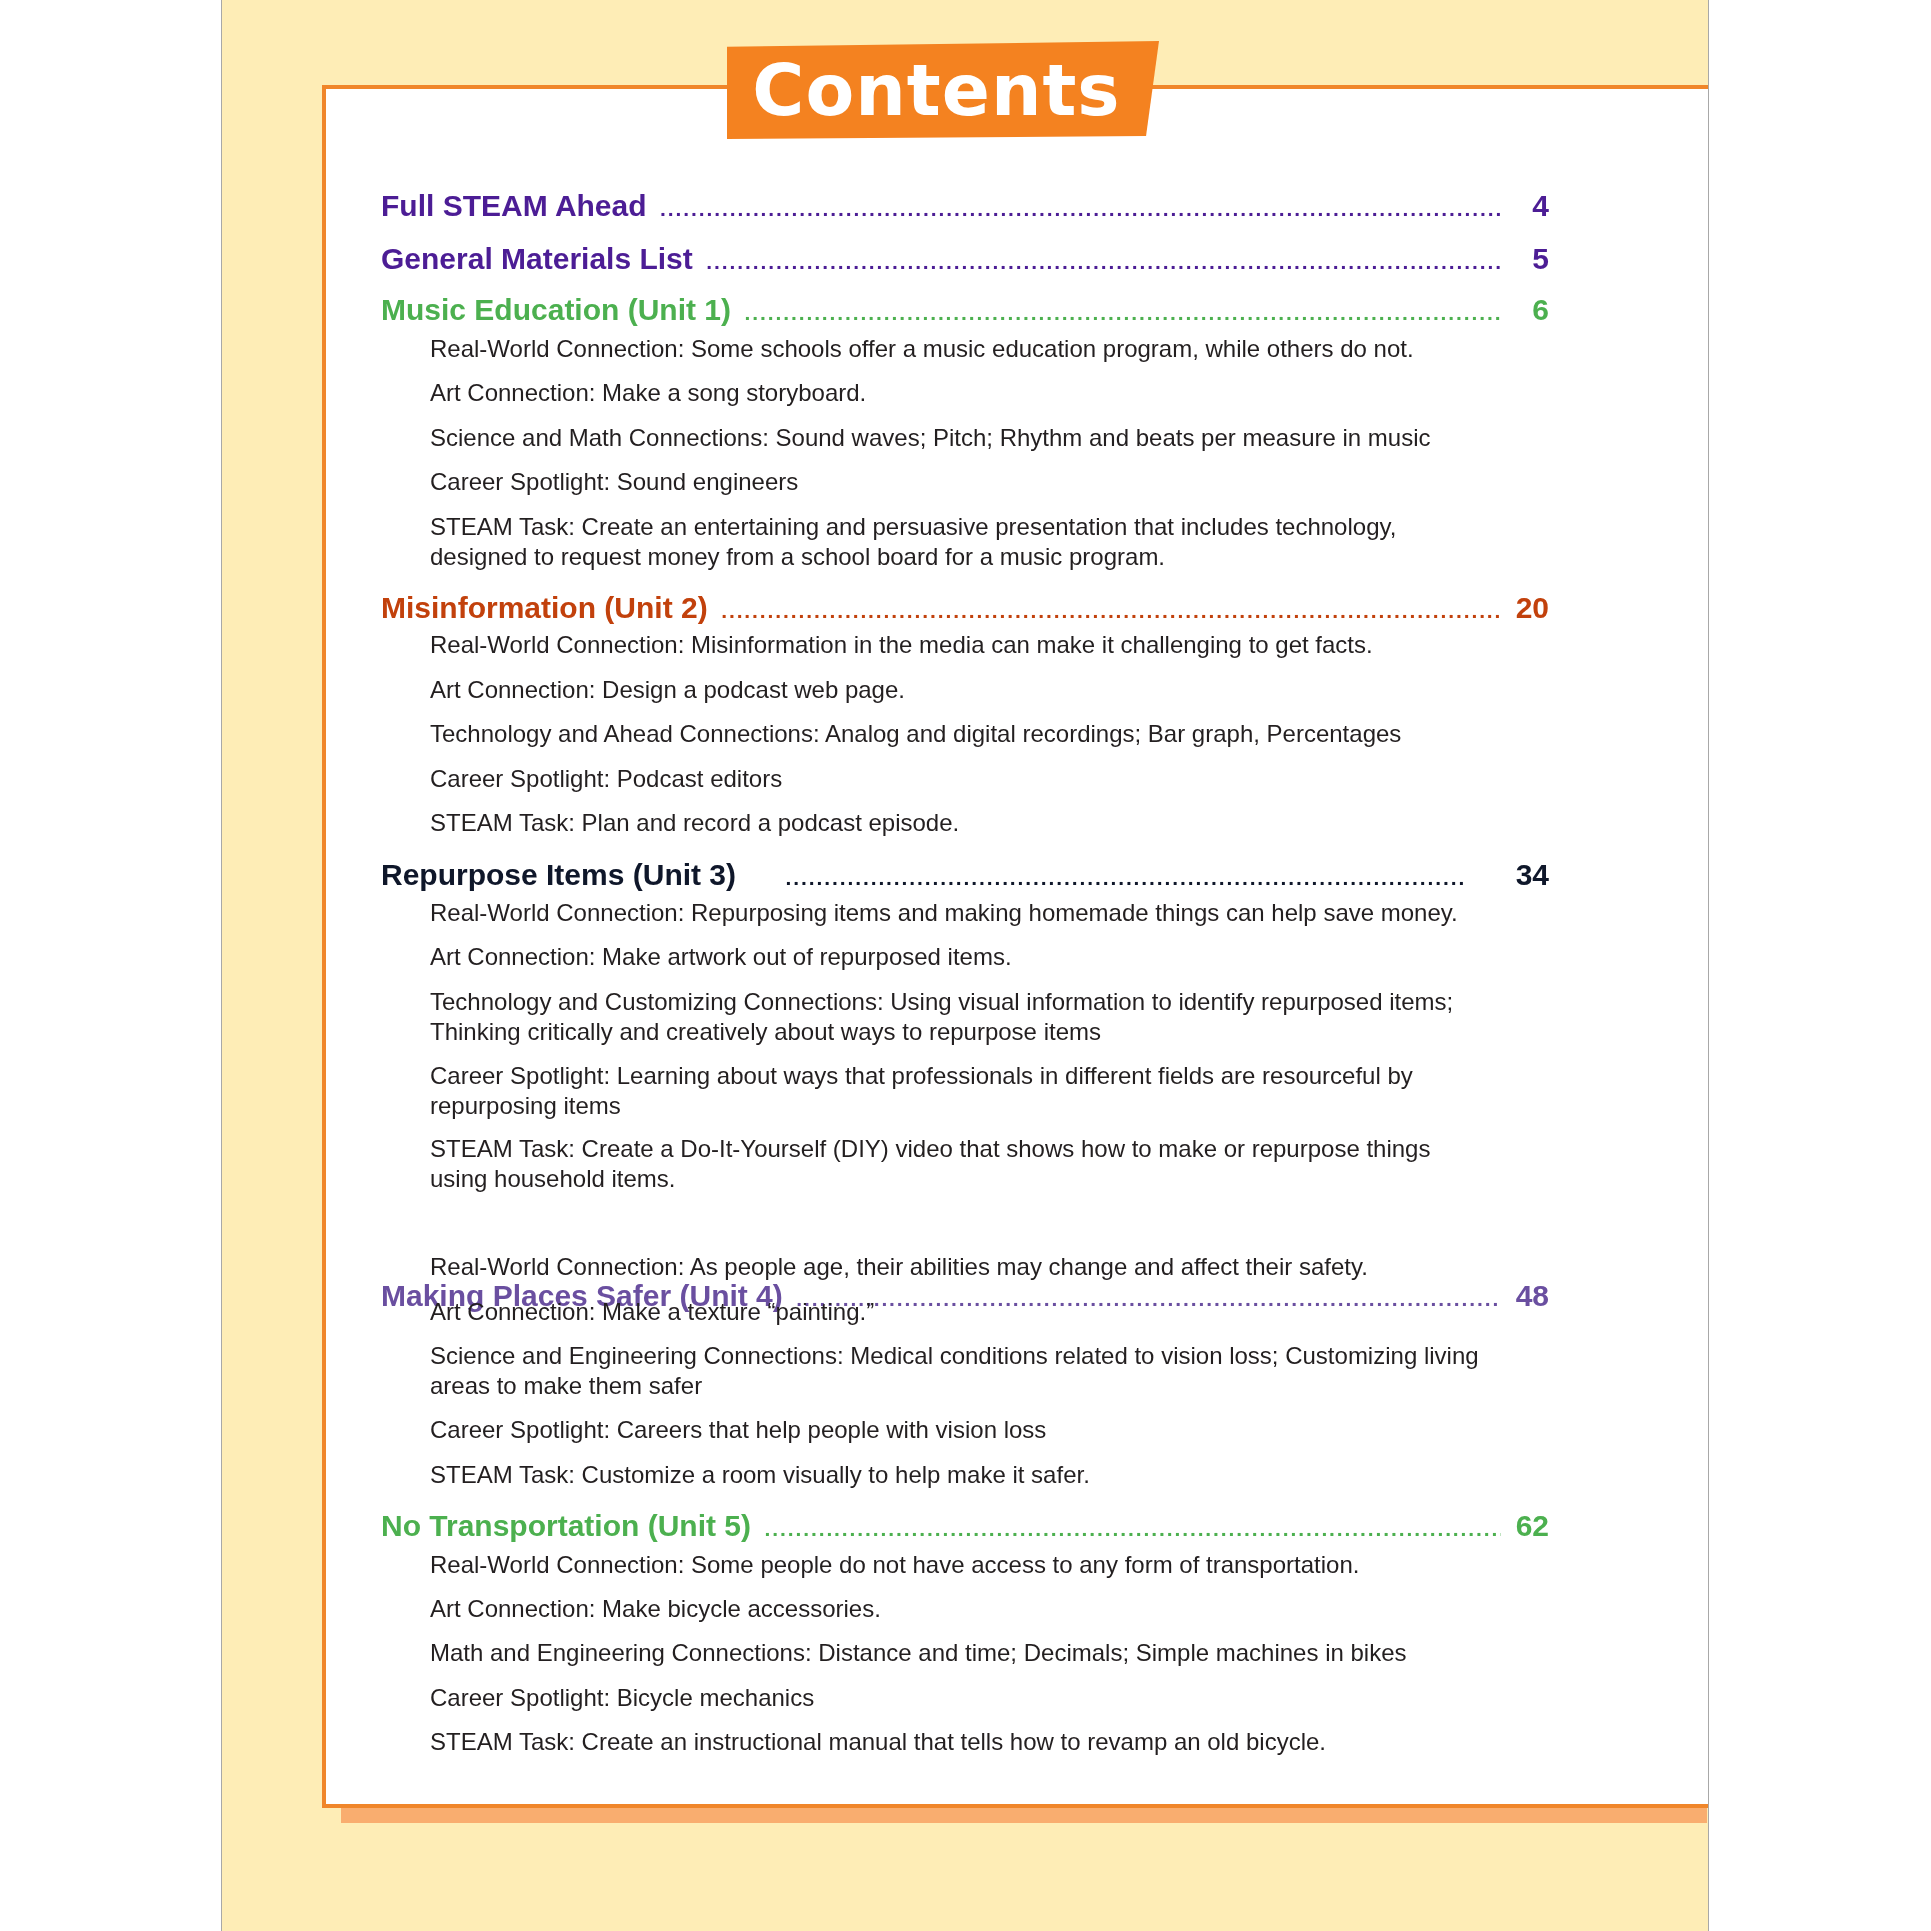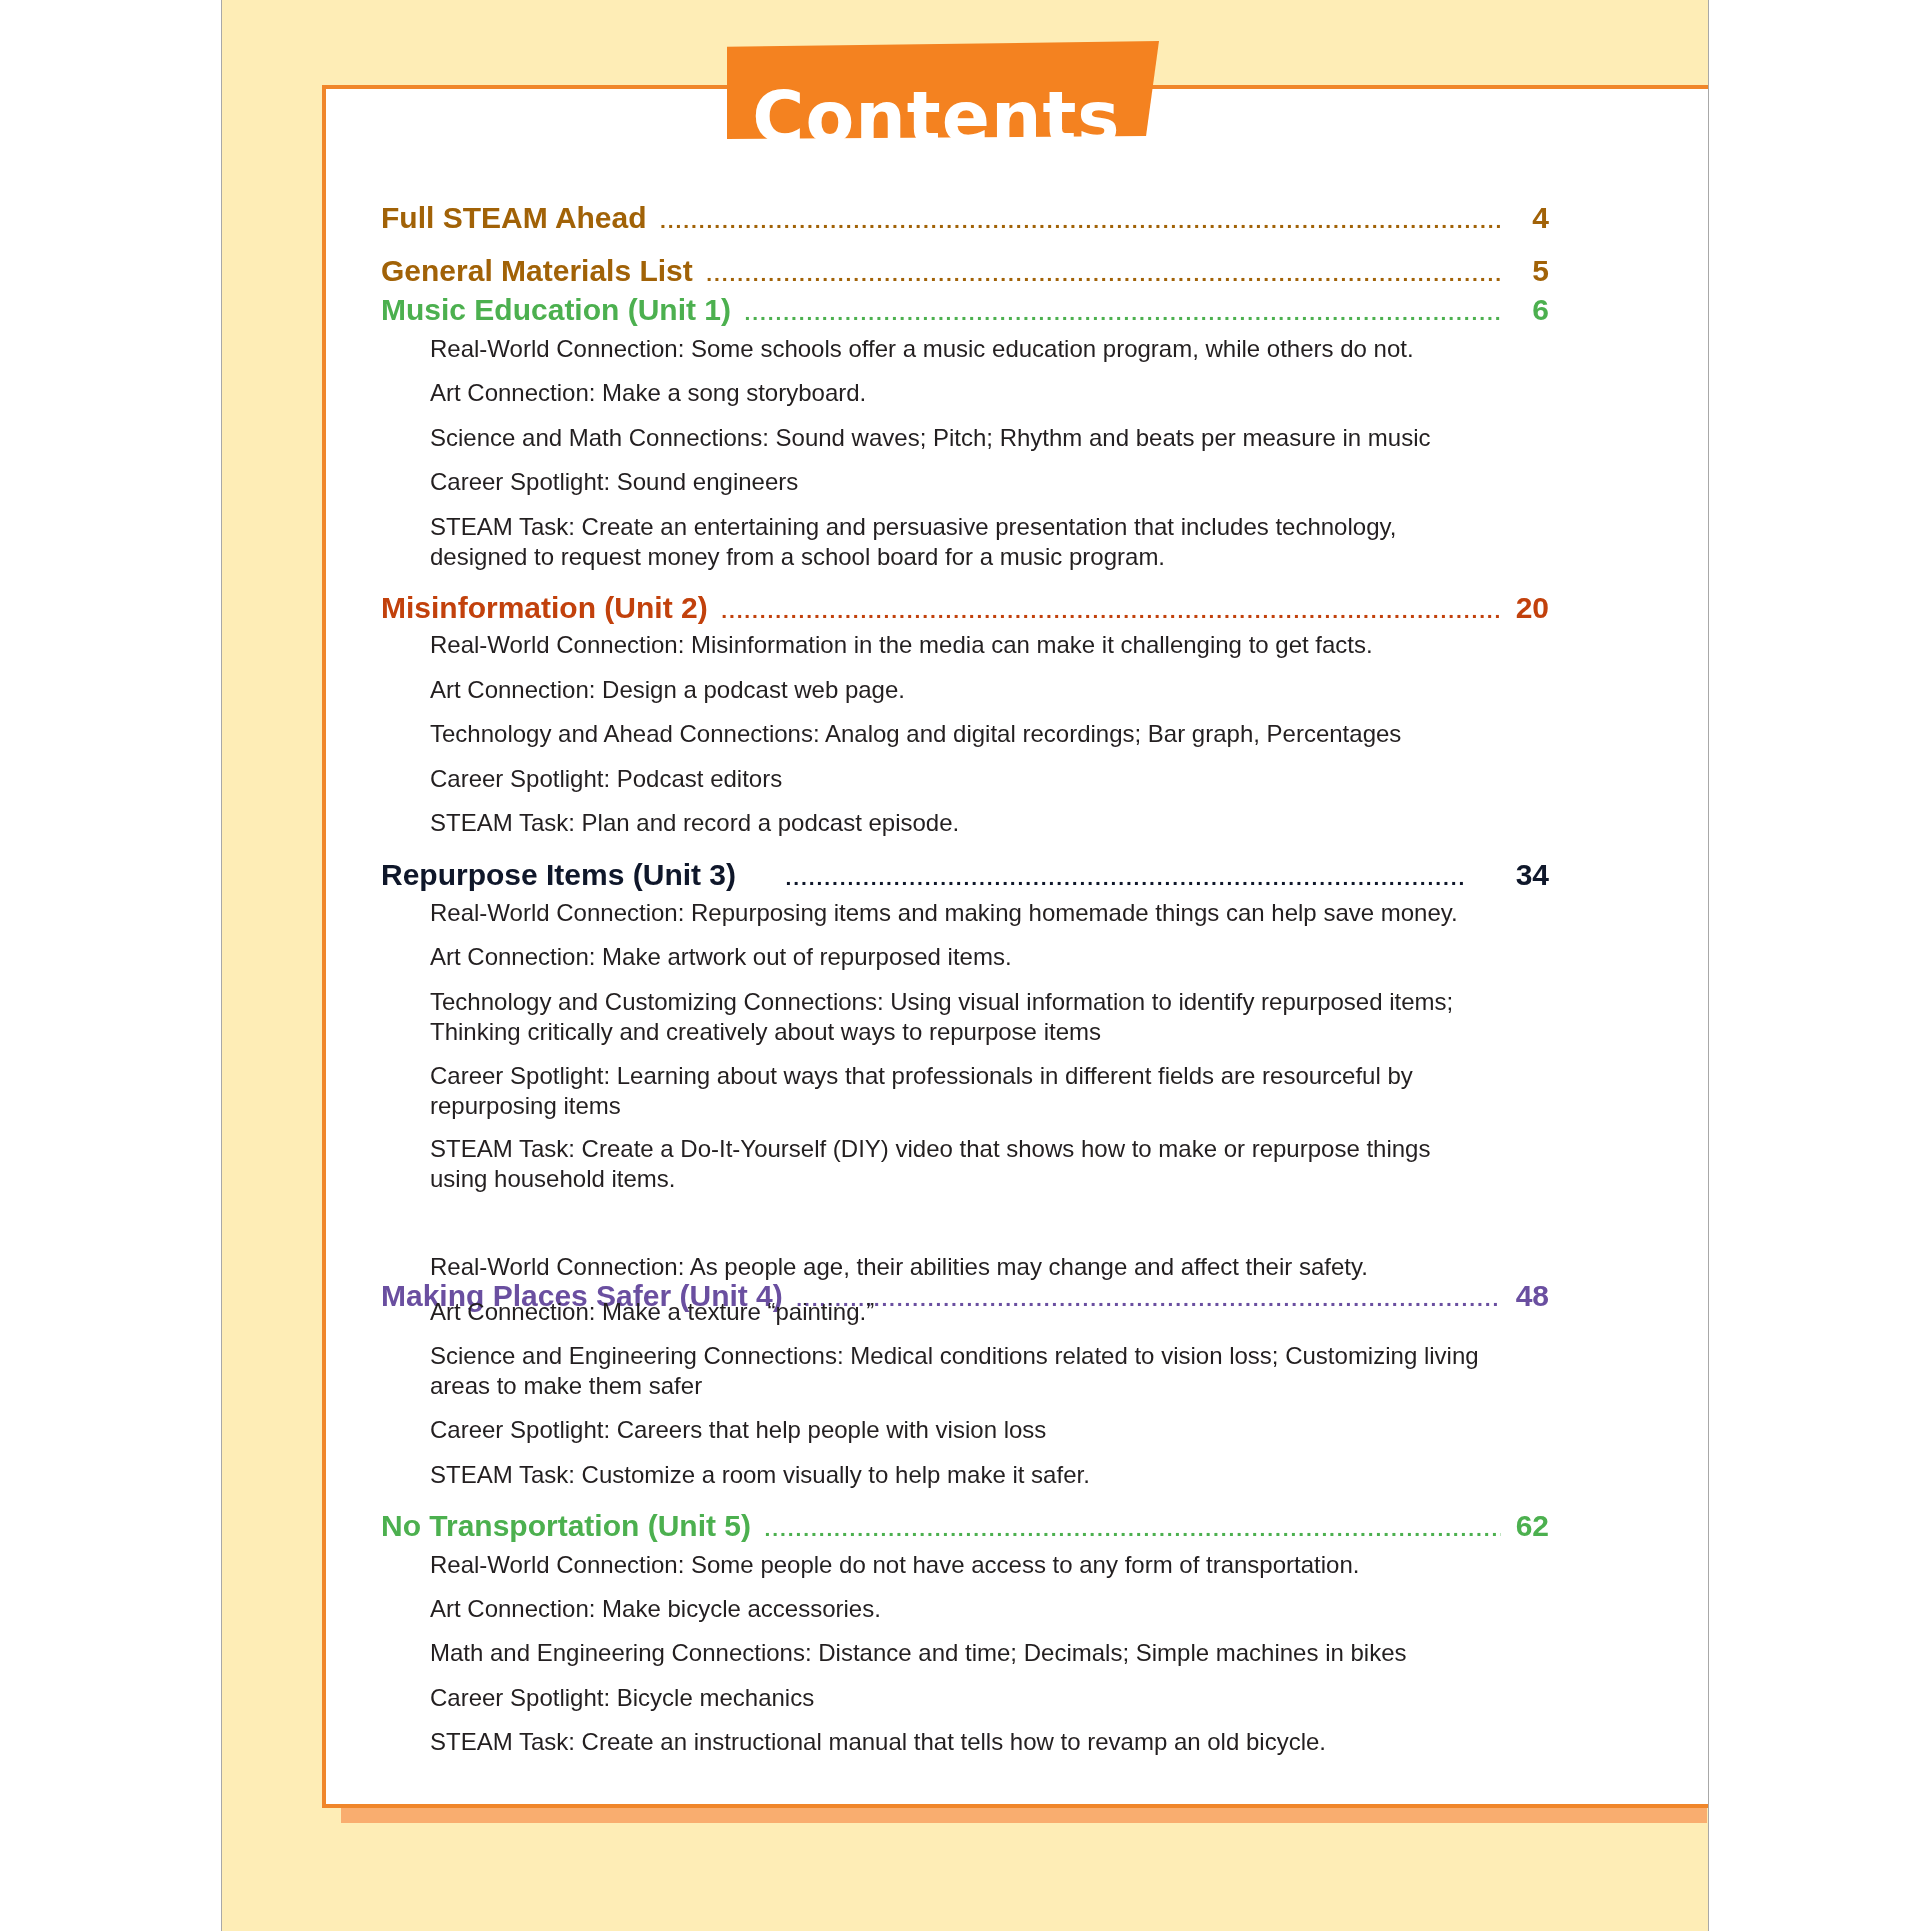--- a/index.html
+++ b/index.html
@@ -27,21 +27,21 @@
   }
   .badge {
     position: absolute; left: 727px; top: 41px; width: 432px; height: 98px;
     background: #f48220;
     clip-path: polygon(0 5.8px, 100% 0, 97% 95px, 0 100%);
   }
   .badge-title {
     position: absolute; left: 727px; top: 41px; width: 419px; height: 98px;
     display: flex; align-items: center; justify-content: center;
     color: #ffffff; font-family: "DejaVu Sans", sans-serif; font-weight: bold;
-    font-size: 71px; letter-spacing: 1px; margin-top: 27px;
+    font-size: 71px; letter-spacing: 1px;
   }
   .row {
     position: absolute; left: 381px; width: 1168px;
     display: flex; align-items: baseline;
     white-space: nowrap;
   }
   .heading {
     font-weight: bold; font-size: 30px; height: 39px; line-height: 39px;
   }
   .heading .title { flex: 0 0 auto; }
@@ -51,21 +51,21 @@
   }
   .heading .leader::before {
     content: "........................................................................................................................................................................................................................";
   }
   .heading .page-num { flex: 0 0 auto; text-align: right; min-width: 35px; }
   .sub {
     position: absolute; left: 430px; width: 1139px;
     font-size: 24px; line-height: 30px;
   }
   .sub .label { font-weight: normal; }
-  .c-black { color: #a16207; margin-top: 12px; }
+  .c-black { color: #4c1d95; }
   .c-green { color: #4cb04f; }
   .c-orange { color: #c2410c; }
   .c-blue { color: #0f172a; gap: 36px; }
   .c-purple { color: #6a4fa0; }
 </style>
 </head>
 <body>
 
 <div class="page"></div>
 <div class="shadow-strip"></div>

